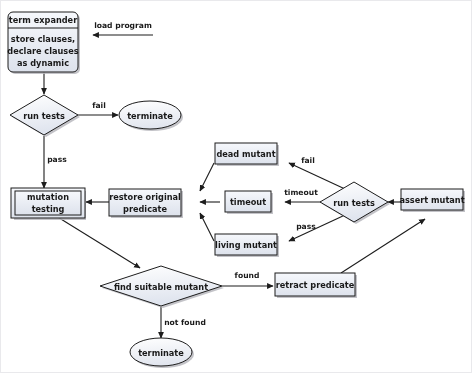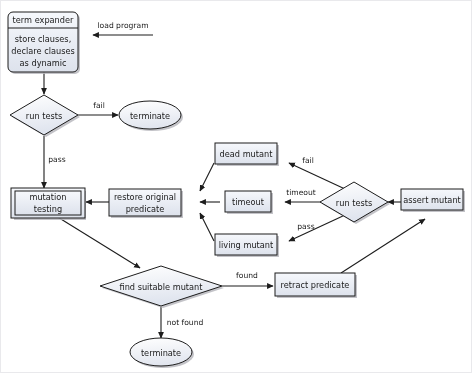--- a/index.html
+++ b/index.html
@@ -9,20 +9,21 @@
   }
   #canvas {
     position: relative;
     width: 472px;
     height: 373px;
     background: #ffffff;
     border: 1px solid #e9e9ec;
     box-sizing: border-box;
     overflow: hidden;
     font-family: "DejaVu Sans", "Liberation Sans", sans-serif;
+    font-weight: bold;
   }
   svg.flow {
     position: absolute;
     left: 0;
     top: 0;
     width: 472px;
     height: 373px;
     display: block;
   }
   .node-text {

